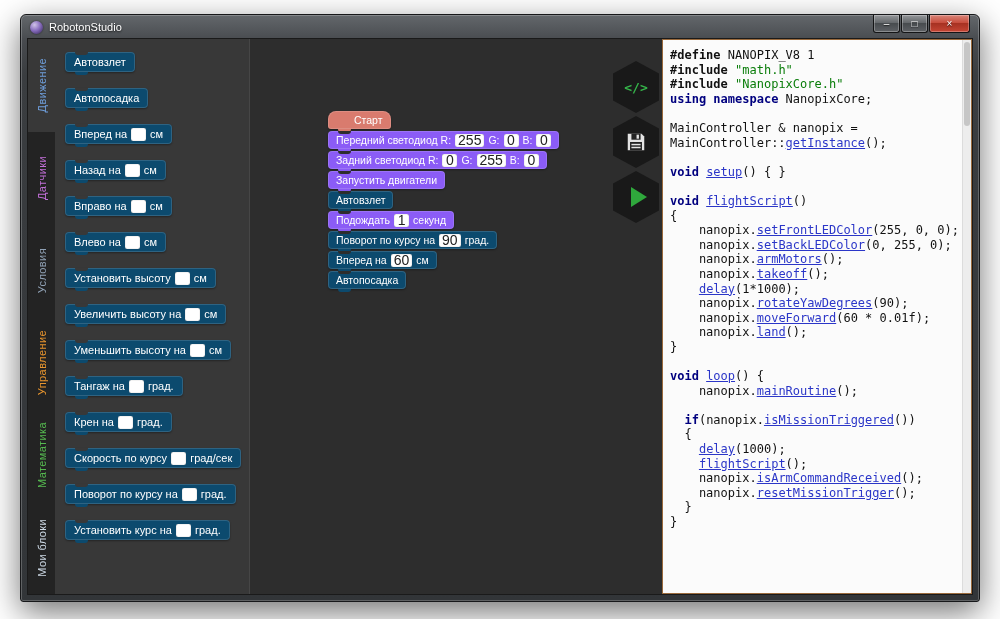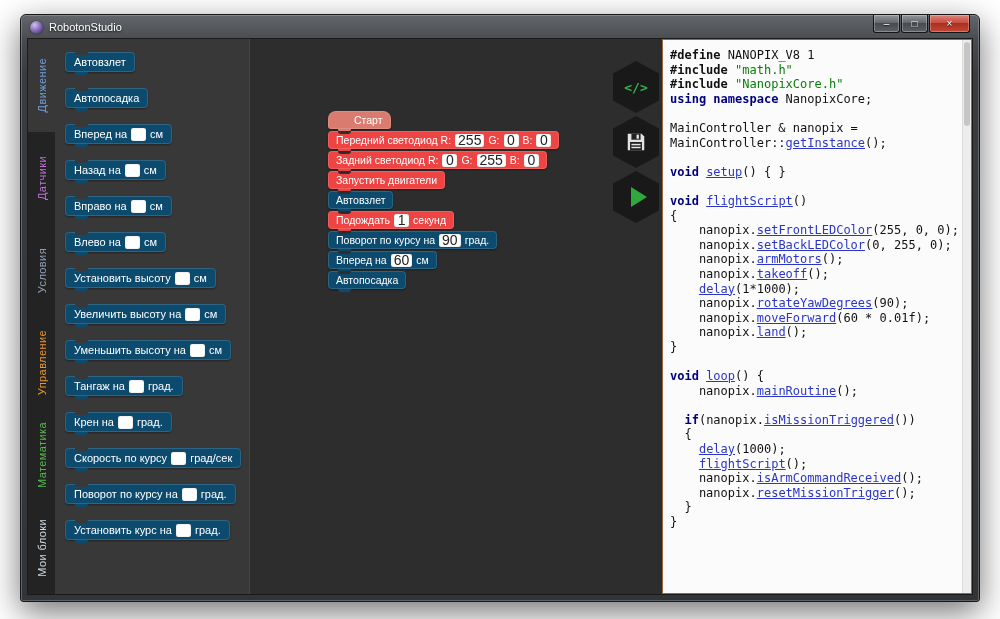--- a/index.html
+++ b/index.html
@@ -40,21 +40,21 @@
   
   .canvas { flex:1 1 auto; position:relative; background:#2d2d2d; border-left:1px solid #464646; }
   .script { position:absolute; left:78px; top:72px; display:flex; flex-direction:column; align-items:flex-start; }
   .script .block { margin-bottom:2px; font-size:10.5px; padding:2px 8px; min-height:18px; }
 
   
   .block { position:relative; display:inline-flex; align-items:center; gap:4px; padding:3px 9px; border-radius:4px;
     color:#fff; font-size:11px; white-space:nowrap; cursor:grab; min-height:20px;
     box-shadow: inset 0 0 0 1px rgba(255,255,255,.14), 0 1px 2px rgba(0,0,0,.35); }
   .block.blue   { background:#0c4a6e; }
-  .block.orange { background:#ef4444; }
+  .block.orange { background:#8b5cf6; }
   .block.start  { background:#d97b6e; border-radius:8px 8px 3px 3px;padding-left:26px; }
   .block::before { content:''; position:absolute; top:0; left:10px; width:13px; height:3px; border-radius:0 0 3px 3px; }
   .palette .block::before { background:#383838; }
   .canvas .block::before  { background:#2d2d2d; }
   .block.start::before { display:none; }
   .block::after { content:''; position:absolute; bottom:-3px; left:10px; width:13px; height:3px; background:inherit; border-radius:0 0 3px 3px; }
   .binput { background:#ffffff; color:#222; border-radius:2px; min-width:15px; height:13px; padding:0 3px;
     font-size:14px; display:inline-flex; align-items:center; justify-content:center; box-shadow: inset 0 0 1px rgba(0,0,0,.5); }
 
   

